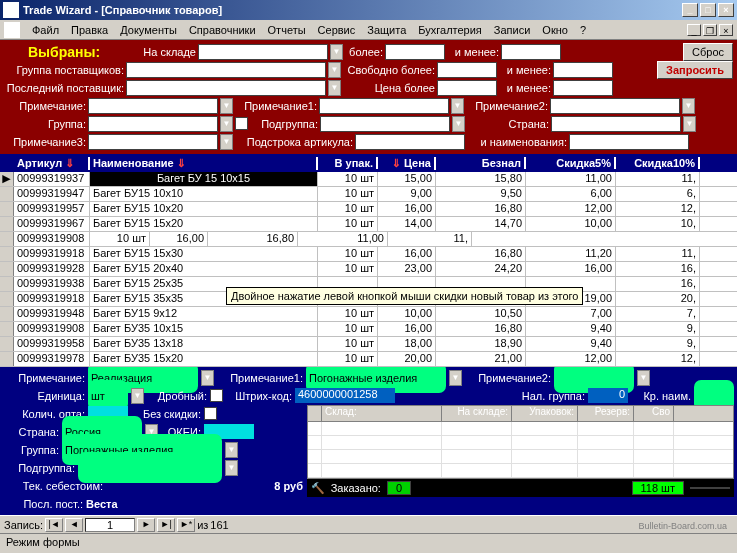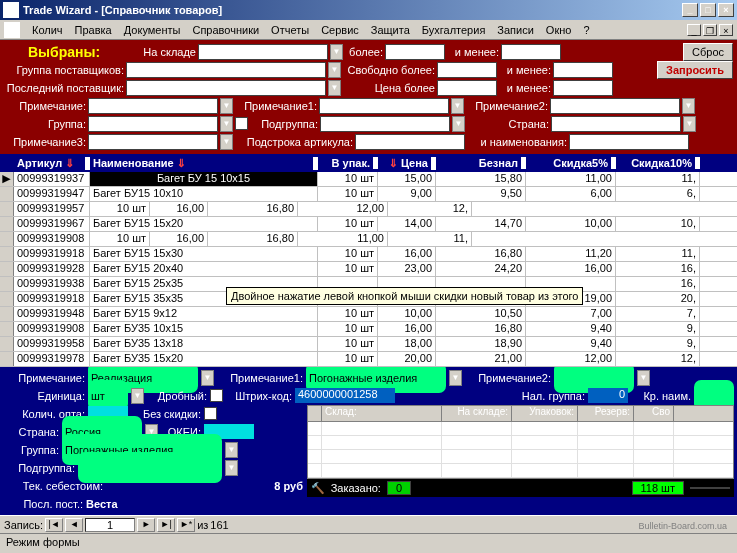--- a/index.html
+++ b/index.html
@@ -20,21 +20,21 @@
 .fl { text-align: right; white-space: nowrap; }
 .fl-sel { color: #ff0; font-weight: bold; font-size: 14px; text-align: center; }
 .fin { background: #fff; border: 1px solid #404040; height: 16px; padding: 0 2px; color: #000; }
 .fbtn { background: #d4d0c8; border: 1px solid #fff; border-right-color: #404040; border-bottom-color: #404040; padding: 1px 8px; color: #000; cursor: pointer; height: 18px; }
 .fbtn.red { color: #c00000; font-weight: bold; }
 .drop { width: 13px; height: 16px; background: #d4d0c8; border: 1px solid #808080; font-size: 8px; text-align: center; line-height: 14px; cursor: pointer; }
 .chk { width: 13px; height: 13px; background: #fff; border: 1px solid #404040; }
 
 .grid { background: #fff; }
 .ghead { background: #000080; color: #fff; display: flex; height: 18px; align-items: center; font-weight: bold; }
-.ghead .gc { border-right: 5px solid #ffffff; padding: 0 3px; overflow: hidden; white-space: nowrap; }
+.ghead .gc { border-right: 2px solid #ffffff; padding: 0 3px; overflow: hidden; white-space: nowrap; }
 .arrow-red { color: #ff4040; }
 .grow { display: flex; height: 15px; background: #fff; border-bottom: 1px solid #c0c0c0; }
 .grow .gc { border-right: 1px solid #c0c0c0; padding: 0 3px; overflow: hidden; white-space: nowrap; }
 .gc.num { text-align: right; }
 .rowsel { width: 14px; background: #d4d0c8; border-right: 1px solid #808080; text-align: center; }
 .sel-cell { background: #000; color: #fff; text-align: center; }
 .tooltip { position: absolute; background: #ffffe1; border: 1px solid #000; padding: 2px 4px; color: #000; z-index: 10; }
 
 .detail { background: #000080; color: #fff; padding: 2px 3px; }
 .drow { display: flex; align-items: center; height: 17px; gap: 3px; margin-bottom: 1px; }
@@ -70,21 +70,21 @@
     <div class="winbtn">_</div>
     <div class="winbtn">□</div>
     <div class="winbtn">×</div>
   </div>
 </div>
 
 <div class="menubar">
   <svg class="micon">
       <rect width="16" height="16" fill="#fff"></rect>
     </svg>
-  <span>Колич</span>
+  <span>Файл</span>
   <span>Правка</span>
   <span>Документы</span>
   <span>Справочники</span>
   <span>Отчеты</span>
   <span>Сервис</span>
   <span>Защита</span>
   <span>Бухгалтерия</span>
   <span>Записи</span>
   <span>Окно</span>
   <span>?</span>
@@ -190,20 +190,21 @@
   <div class="gc " style="width:228px">Багет БУ15 10x10</div>
   <div class="gc num" style="width:60px">10 шт</div>
   <div class="gc num" style="width:58px">9,00</div>
   <div class="gc num" style="width:90px">9,50</div>
   <div class="gc num" style="width:90px">6,00</div>
   <div class="gc num" style="width:84px">6,</div>
       </div>
       <div class="grow">
         <div class="rowsel"></div>
   <div class="gc" style="width:76px">00999319957</div>
+  <div class="gc " style="width:228px">Багет БУ15 10x20</div>
   <div class="gc num" style="width:60px">10 шт</div>
   <div class="gc num" style="width:58px">16,00</div>
   <div class="gc num" style="width:90px">16,80</div>
   <div class="gc num" style="width:90px">12,00</div>
   <div class="gc num" style="width:84px">12,</div>
       </div>
       <div class="grow">
         <div class="rowsel"></div>
   <div class="gc" style="width:76px">00999319967</div>
   <div class="gc " style="width:228px">Багет БУ15 15x20</div>

